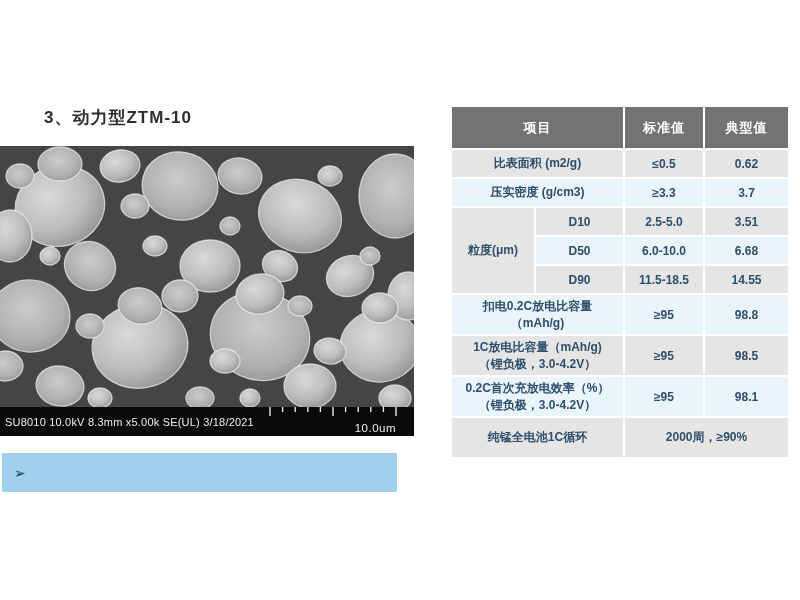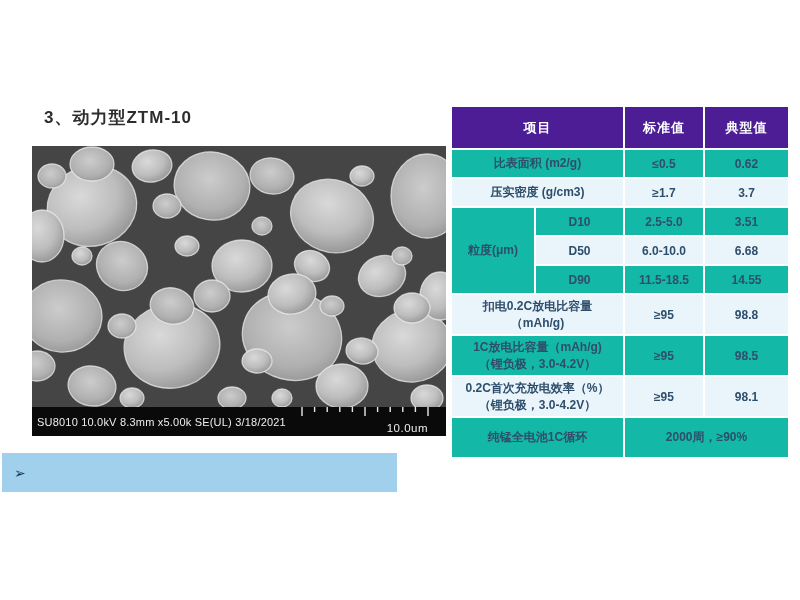--- a/index.html
+++ b/index.html
@@ -26,21 +26,20 @@
     margin-left: 6px;
   }
 
   
   .sem-figure {
     position: absolute;
     left: 0;
     top: 146px;
     width: 414px;
     height: 290px;
-    margin-left: 32px;
   }
   .sem-image {
     display: block;
     width: 414px;
     height: 261px;
     background: #4a4a4a;
   }
   .sem-caption-bar {
     position: relative;
     width: 414px;
@@ -107,31 +106,31 @@
     border-spacing: 2px;
     table-layout: fixed;
   }
   .spec-table th, .spec-table td {
     text-align: center;
     vertical-align: middle;
     font-size: 12px;
     overflow: hidden;
   }
   .spec-table th {
-    background: #4c1d95;
+    background: #737373;
     color: #ffffff;
     font-size: 13px;
     font-weight: bold;
     letter-spacing: 1px;
   }
   .spec-table td {
     color: #2e4e6b;
     font-weight: bold;
   }
-  .row-a { background: #14b8a6; }
+  .row-a { background: #e5e5e5; }
   .row-b { background: #eaf4fb; margin-left: 14px; }
   tr.h-header { height: 41px; }
   tr.h-sm { height: 27px; }
   tr.h-lg { height: 39px; }
   td .line { display: block; line-height: 1.35; }
 </style>
 </head>
 <body>
 
 <div class="slide">
@@ -234,21 +233,21 @@
       <th>标准值</th>
       <th>典型值</th>
     </tr>
     <tr class="h-sm">
       <td colspan="2" class="row-a">比表面积 (m2/g)</td>
       <td class="row-a">≤0.5</td>
       <td class="row-a">0.62</td>
     </tr>
     <tr class="h-sm">
       <td colspan="2" class="row-b">压实密度 (g/cm3)</td>
-      <td class="row-b">≥1.7</td>
+      <td class="row-b">≥3.3</td>
       <td class="row-b">3.7</td>
     </tr>
     <tr class="h-sm">
       <td rowspan="3" class="row-a">粒度(μm)</td>
       <td class="row-a">D10</td>
       <td class="row-a">2.5-5.0</td>
       <td class="row-a">3.51</td>
     </tr>
     <tr class="h-sm">
       <td class="row-b">D50</td>

